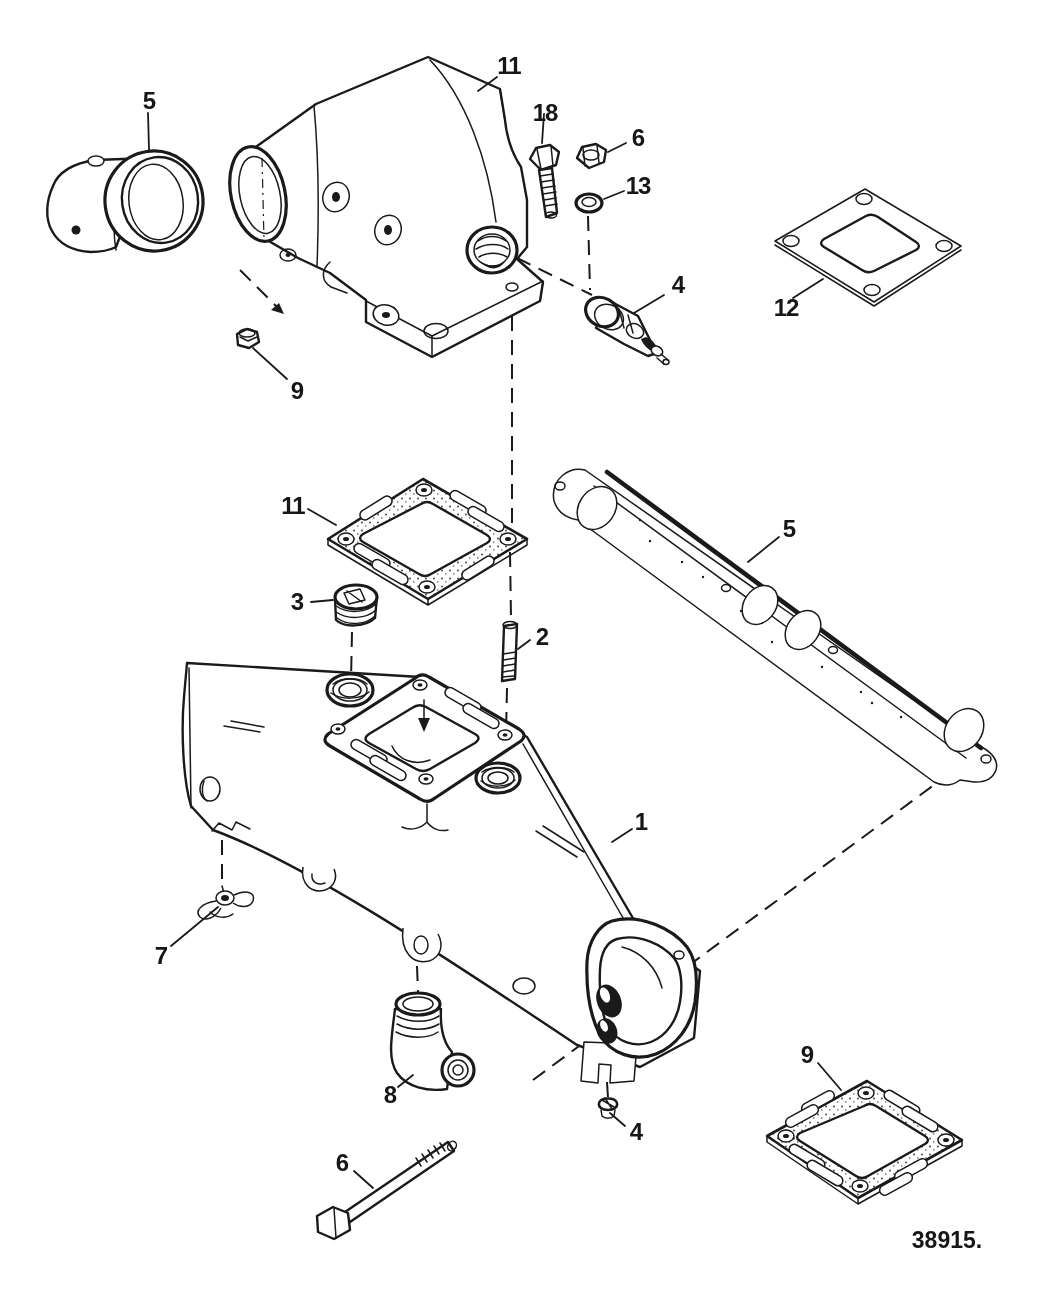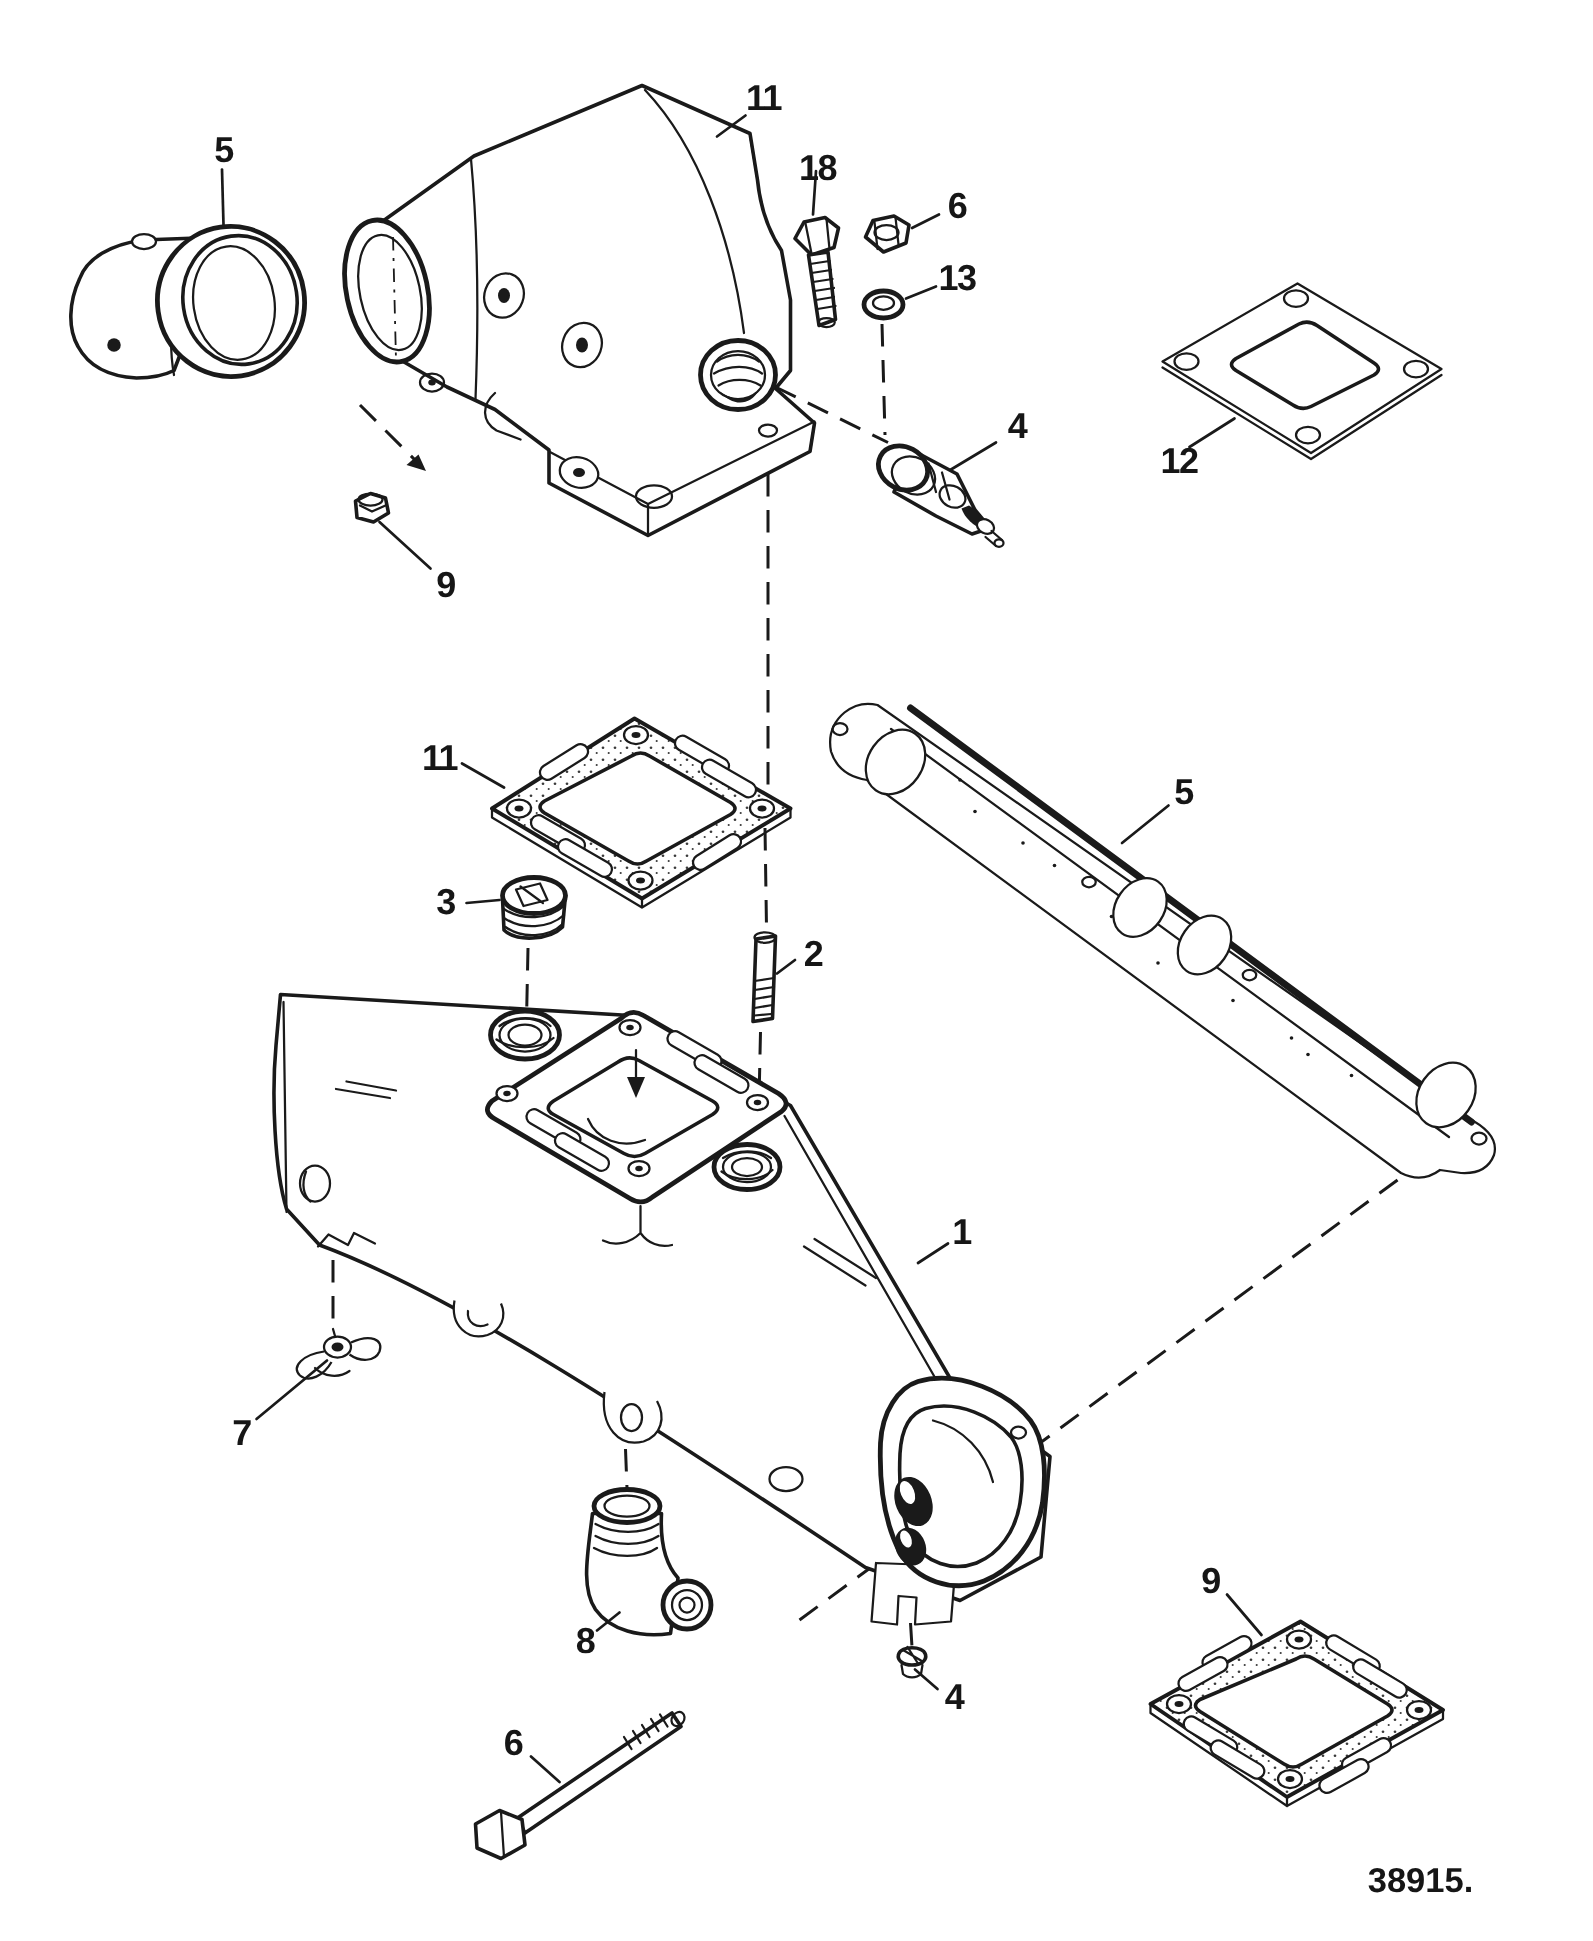--- a/index.html
+++ b/index.html
@@ -3,21 +3,21 @@
 <meta charset="utf-8">
 <style>
   html,body{margin:0;padding:0;background:#e8e8e8;}
   .stage{position:relative;width:1062px;height:1294px;background:#ffffff;overflow:hidden;
          font-family:"Liberation Sans",sans-serif;}
   .stage svg{position:absolute;left:0;top:0;}
   .callout{position:absolute;transform:translate(-50%,-50%);
            font:700 24px "Liberation Sans",sans-serif;color:#161616;letter-spacing:-1px;
            white-space:nowrap;user-select:none;}
   .drawnum{position:absolute;transform:translate(-50%,-50%);
-           font:700 23px "Liberation Sans",sans-serif;color:#161616;margin-top:14px;}
+           font:700 23px "Liberation Sans",sans-serif;color:#161616;}
   
   .ln{fill:none;stroke:#1a1a1a;stroke-width:2.4;stroke-linecap:round;stroke-linejoin:round}
   .ln2{fill:none;stroke:#1a1a1a;stroke-width:1.5;stroke-linecap:round;stroke-linejoin:round}
   .fw{fill:#fff;stroke:#1a1a1a;stroke-width:2.4;stroke-linejoin:round}
   .fw2{fill:#fff;stroke:#1a1a1a;stroke-width:1.5;stroke-linejoin:round}
   .fwh{fill:#fff;stroke:#1a1a1a;stroke-width:3.2;stroke-linejoin:round}
   .gf{fill:url(#stip);stroke:#1a1a1a;stroke-width:2.6;stroke-linejoin:round}
   .dk{fill:#1a1a1a;stroke:none}
   .wt{fill:#fff;stroke:none}
   .dsh{fill:none;stroke:#1a1a1a;stroke-width:2;stroke-dasharray:15 9}

